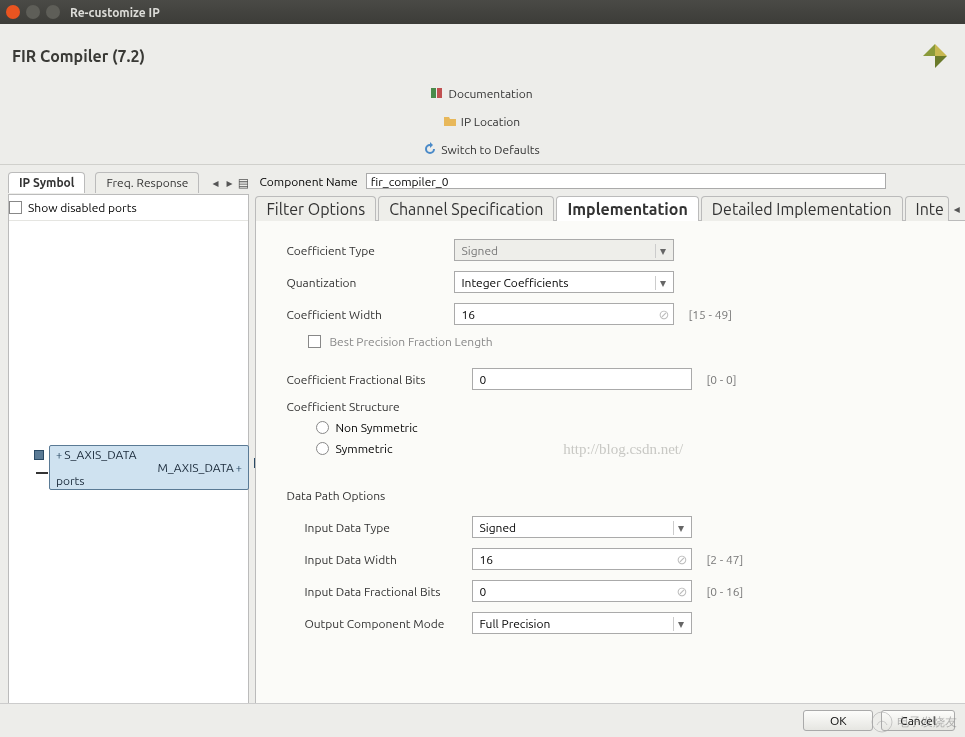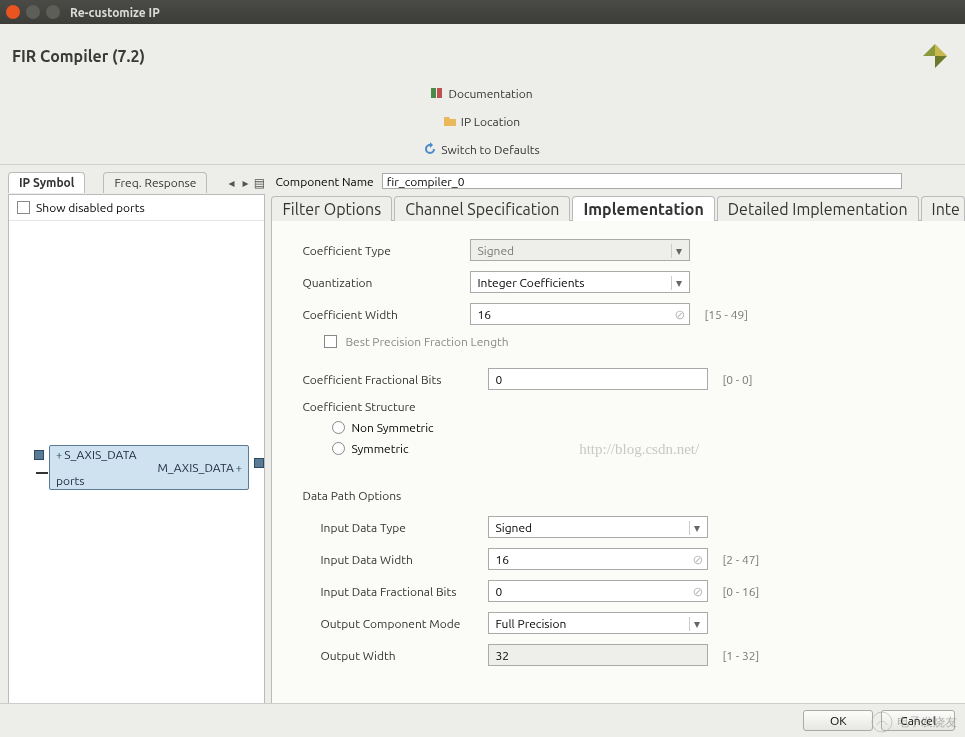--- a/index.html
+++ b/index.html
@@ -15,28 +15,28 @@
 .header-title { font-size: 16px; font-weight: bold; color: #3a3a36; }
 .logo { width: 36px; height: 36px; position: relative; }
 
 .toolbar { display: flex; align-items: center; gap: 14px; padding: 6px 10px 8px 8px; border-bottom: 1px solid #d0d0cc; flex-direction: column; }
 .toolbar-item { display: flex; align-items: center; gap: 4px; color: #333; cursor: pointer; }
 .icon { width: 14px; height: 14px; display: inline-flex; align-items: center; justify-content: center; }
 
 .main { display: flex; height: calc(737px - 24px - 56px - 36px - 38px); padding: 6px 8px 0 8px; gap: 6px; }
 
 .left-panel { width: 268px; display: flex; flex-direction: column; }
-.tabstrip { display: flex; align-items: center; height: 24px; border-bottom: 1px solid #bbb; gap: 16px; }
+.tabstrip { display: flex; align-items: center; height: 24px; border-bottom: 1px solid #bbb; gap: 8px; }
 .tab { padding: 3px 10px 4px 10px; border: 1px solid #bbb; border-bottom: none; background: #eeeeea; border-radius: 4px 4px 0 0; color: #333; margin-right: 2px; white-space: nowrap; cursor: pointer; }
 .tab.active { background: #fff; font-weight: bold; }
 .tab-nav { margin-left: auto; display: flex; gap: 2px; align-items: center; }
 .tab-nav span { width: 12px; height: 14px; display: inline-flex; align-items: center; justify-content: center; color: #555; cursor: pointer; }
 
 .left-body { border: 1px solid #bbb; border-top: none; flex: 1; background: #fff; position: relative; }
-.checkbox-row { display: flex; align-items: flex-start; gap: 6px; padding: 6px 8px; border-bottom: 1px solid #e5e5e1; }
+.checkbox-row { display: flex; align-items: flex-start; gap: 6px; padding: 6px 0; border-bottom: 1px solid #e5e5e1; }
 .check { width: 13px; height: 13px; border: 1px solid #888; background: #fff; }
 
 .block-diagram { position: absolute; left: 40px; top: 250px; width: 200px; }
 .ip-block { background: #cfe2f0; border: 1px solid #5a7a95; border-radius: 2px; padding: 2px 6px; font-size: 11px; color: #1a2a3a; display: flex; flex-direction: column; position: relative; }
 .port-left { position: absolute; left: -16px; top: 4px; display: flex; align-items: center; gap: 2px; }
 .port-right { position: absolute; right: -16px; top: 12px; display: flex; align-items: center; gap: 2px; }
 .port-box { width: 10px; height: 10px; background: #5a7a95; border: 1px solid #2a4a65; }
 .plus { font-size: 11px; color: #2a4a65; }
 .aclk-dash { position: absolute; left: -14px; top: 26px; width: 12px; height: 2px; background: #333; }
 
@@ -257,27 +257,20 @@
           </div>
           <span class="range">[0 - 16]</span>
         </div>
         <div class="form-row">
           <span class="form-label indent">Output Component Mode</span>
           <div class="combo">
             <span>Full Precision</span>
             <span class="combo-arrow">▾</span>
           </div>
         </div>
-        <div class="form-row">
-          <span class="form-label indent">Output Width</span>
-          <div class="numfield" style="background:#eeeeea;">
-            <span>32</span>
-          </div>
-          <span class="range">[1 - 32]</span>
-        </div>
       </div>
       <div class="watermark">http://blog.csdn.net/</div>
       <div class="scrollbar-fake">
         <div class="scrollbar-thumb"></div>
       </div>
     </div>
   </div>
 </div>
 
 <div class="footer">

